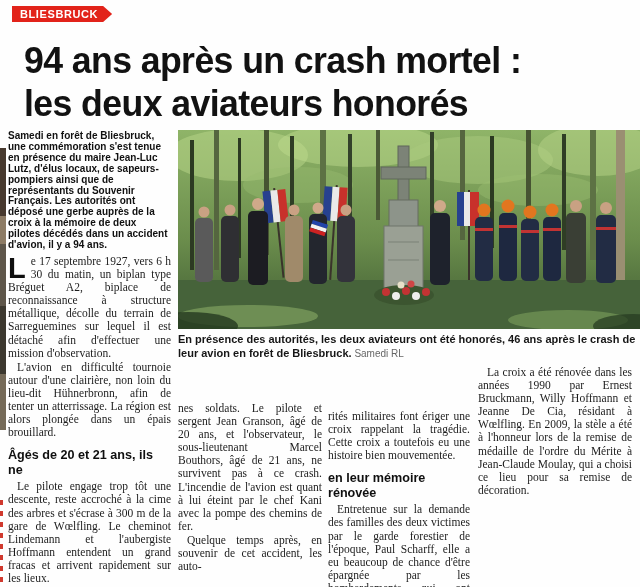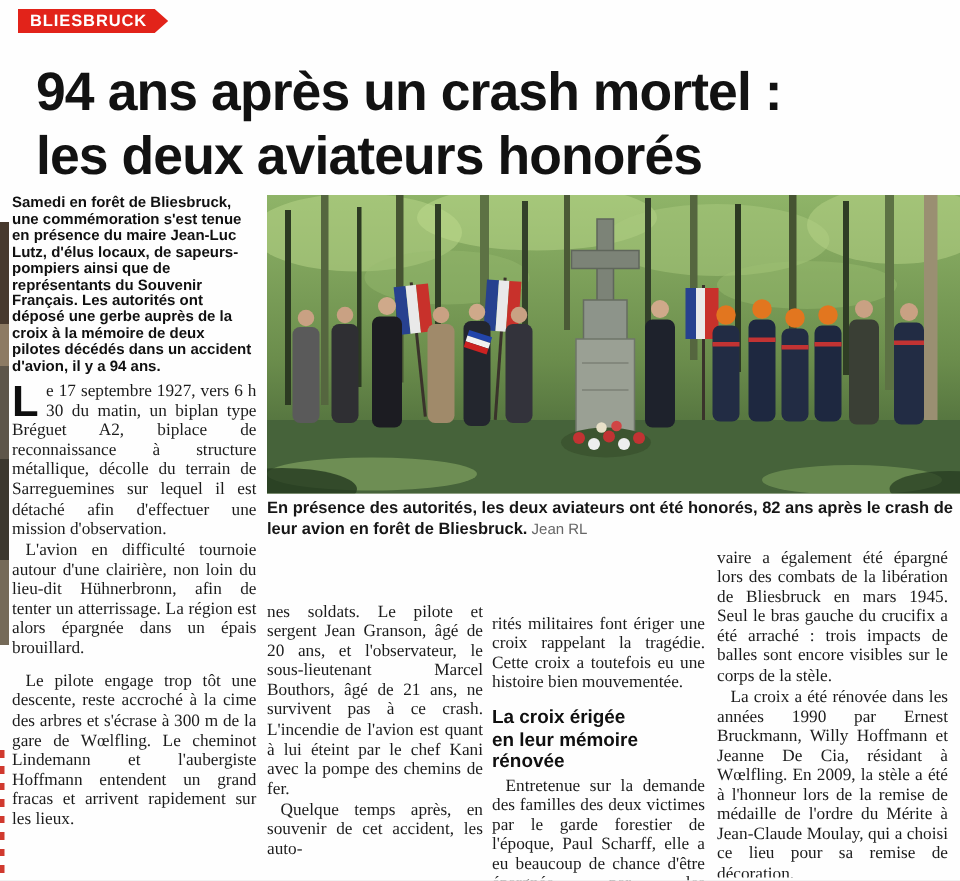--- a/index.html
+++ b/index.html
@@ -215,47 +215,46 @@
         <circle cx="228" cy="161" r="4" fill="#c23333"></circle>
         <circle cx="238" cy="166" r="4" fill="#eeeeee"></circle>
         <circle cx="248" cy="162" r="4" fill="#c23333"></circle>
         <circle cx="223" cy="155" r="3.5" fill="#e8e0c8"></circle>
         <circle cx="233" cy="154" r="3.5" fill="#d04545"></circle>
       </g>
     </svg>
   </figure>
 
   <div class="caption">
-    <span class="cap-main">En présence des autorités, les deux aviateurs ont été honorés, 82 ans après le crash de leur avion en forêt de Bliesbruck.</span><span class="cap-credit"> Jean RL</span>
+    <span class="cap-main">En présence des autorités, les deux aviateurs ont été honorés, 46 ans après le crash de leur avion en forêt de Bliesbruck.</span><span class="cap-credit"> Samedi RL</span>
   </div>
 
   <div class="col col1">
     <p><span class="dropcap">L</span><span>e 17 septembre 1927, vers 6 h 30 du matin, un biplan type Bréguet A2, biplace de reconnaissance à structure métallique, décolle du terrain de Sarreguemines sur lequel il est détaché afin d'effectuer une mission d'observation.</span></p>
-    <p class="indent">L'avion en difficulté tournoie autour d'une clairière, non loin du lieu-dit Hühnerbronn, afin de tenter un atterrissage. La région est alors épargnée dans un épais brouillard.</p>
+    <p class="indent">L'avion en difficulté tournoie autour d'une clairière, non loin du lieu-dit Hühnerbronn, afin de tenter un atterrissage. La région est alors plongée dans un épais brouillard.</p>
     <h3 class="subhead">
+      <span>Âgés de 20 et 21 ans, ils ne</span>
     </h3>
     <p class="indent">Le pilote engage trop tôt une descente, reste accroché à la cime des arbres et s'écrase à 300 m de la gare de Wœlfling. Le cheminot Lindemann et l'aubergiste Hoffmann entendent un grand fracas et arrivent rapidement sur les lieux.</p>
 
   </div>
 
   <div class="col col2">
     <p>nes soldats. Le pilote et sergent Jean Granson, âgé de 20 ans, et l'observateur, le sous-lieutenant Marcel Bouthors, âgé de 21 ans, ne survivent pas à ce crash. L'incendie de l'avion est quant à lui éteint par le chef Kani avec la pompe des chemins de fer.</p>
     <p class="indent">Quelque temps après, en souvenir de cet accident, les auto-</p>
   </div>
 
   <div class="col col3">
     <p>rités militaires font ériger une croix rappelant la tragédie. Cette croix a toutefois eu une histoire bien mouvementée.</p>
     <h3 class="subhead">
-      <span>La croix érigée</span>
       <span>en leur mémoire rénovée</span>
     </h3>
     <p class="indent">Entretenue sur la demande des familles des deux victimes par le garde forestier de l'époque, Paul Scharff, elle a eu beaucoup de chance d'être épargnée par les bombardements qui ont totalement détruit la forêt du Heidenkopf au cours de l'opération Nordwind en janvier 1945. Le cal-</p>
   </div>
 
   <div class="col col4">
-    <p>vaire a également été épargné lors des combats de la libération de Bliesbruck en mars 1945. Seul le bras gauche du crucifix a été arraché : trois impacts de balles sont encore visibles sur le corps de la stèle.</p>
     <p class="indent">La croix a été rénovée dans les années 1990 par Ernest Bruckmann, Willy Hoffmann et Jeanne De Cia, résidant à Wœlfling. En 2009, la stèle a été à l'honneur lors de la remise de médaille de l'ordre du Mérite à Jean-Claude Moulay, qui a choisi ce lieu pour sa remise de décoration.</p>
   </div>
 
   <div class="edge-strip"></div>
   <div class="edge-dashes"></div>
 
 </div>
 
 </body></html>

